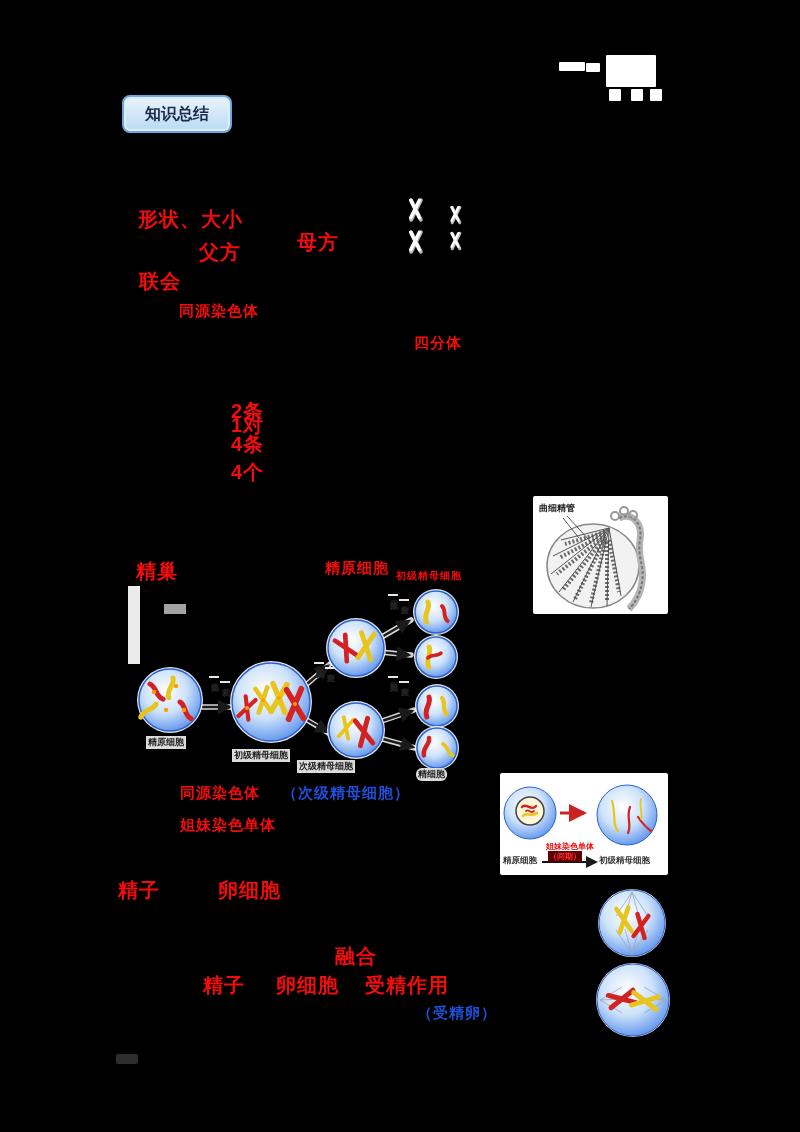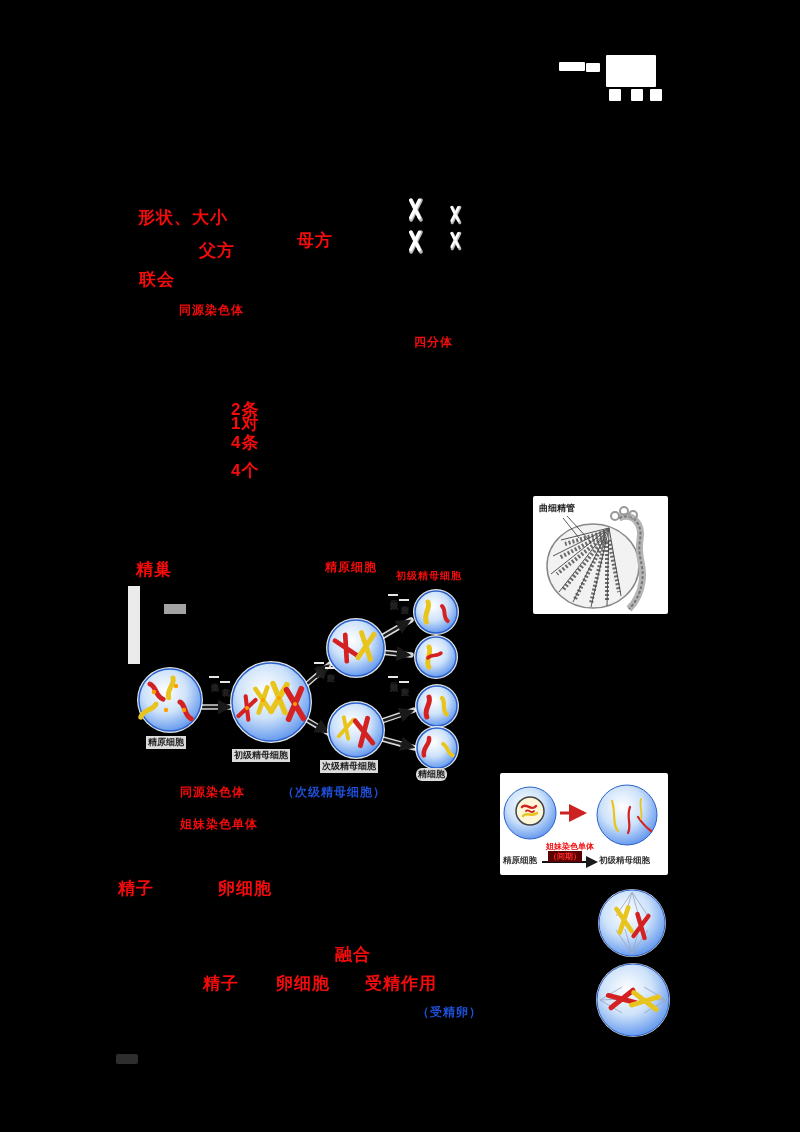--- a/index.html
+++ b/index.html
@@ -1,19 +1,19 @@
 <!DOCTYPE html>
 <html><head>
 <meta charset="utf-8">
 <style>
   html,body{margin:0;padding:0;background:#000;}
   #page{position:relative;width:800px;height:1132px;background:#000;overflow:hidden;
         font-family:"Liberation Sans","DejaVu Sans",sans-serif;}
-  .frag{position:absolute;font-weight:bold;color:#f40b0b;font-size:17px;white-space:nowrap;letter-spacing:1px;}
-  .frag.sm{font-size:12px;}
+  .frag{position:absolute;font-weight:bold;color:#f40b0b;font-size:20px;white-space:nowrap;letter-spacing:1px;}
+  .frag.sm{font-size:15px;}
   .frag.xs{font-size:10px;}
   .blue{color:#1e4fd6;}
   .white-block{position:absolute;background:#fff;border-radius:1px;}
   .badge{position:absolute;left:122px;top:95px;width:106px;height:34px;
          background:linear-gradient(#eaf4fc,#badaf2);border:2px solid #6fa6dc;border-radius:8px;
          display:flex;align-items:center;justify-content:center;
          font-size:16px;font-weight:bold;color:#1a2a4a;box-shadow:0 0 0 2px #dcedf9 inset;}
   .cell-label{position:absolute;font-size:9px;color:#222;background:#dcdcdc;
               padding:0 2px;white-space:nowrap;font-weight:bold;}
   .vtext{position:absolute;writing-mode:vertical-rl;text-orientation:upright;
@@ -49,20 +49,23 @@
     </defs>
   </svg>
 
   <div class="white-block" style="left:559px;top:62px;width:26px;height:9px;"></div>
   <div class="white-block" style="left:586px;top:63px;width:14px;height:9px;"></div>
   <div class="white-block" style="left:606px;top:55px;width:50px;height:32px;"></div>
   <div class="white-block" style="left:609px;top:89px;width:12px;height:12px;"></div>
   <div class="white-block" style="left:631px;top:89px;width:12px;height:12px;"></div>
   <div class="white-block" style="left:650px;top:89px;width:12px;height:12px;"></div>
 
+  <div class="badge">
+    <span>知识总结</span>
+  </div>
 
   <span class="frag" style="left:138px;top:206px;">形状、大小</span>
   <span class="frag" style="left:199px;top:239px;">父方</span>
   <span class="frag" style="left:297px;top:229px;">母方</span>
   <span class="frag" style="left:139px;top:268px;">联会</span>
   <span class="frag sm" style="left:179px;top:302px;">同源染色体</span>
   <span class="frag sm" style="left:377px;top:334px;margin-left:37px;">四分体</span>
   <span class="frag" style="left:231px;top:364px;margin-top:48px;">1对</span>
   <span class="frag" style="left:231px;top:398px;text-align:center;">2条</span>
   <span class="frag" style="left:231px;top:431px;">4条</span>
@@ -199,21 +202,21 @@
       <use href="#rod" stroke="#d42222" transform="translate(313,75) rotate(75) scale(0.7)"></use>
       <use href="#rod" stroke="#d42222" transform="translate(301,119) rotate(12)"></use>
       <use href="#rod" stroke="#e8c51e" transform="translate(314,120) rotate(-10) scale(0.85)"></use>
       <use href="#rod" stroke="#d42222" transform="translate(301,160) rotate(22) scale(0.9)"></use>
       <use href="#rod" stroke="#e8c51e" transform="translate(315,166) rotate(-35) scale(0.75)"></use>
     </g>
   </svg>
 
   <div class="cell-label" style="left:146px;top:736px;">精原细胞</div>
   <div class="cell-label" style="left:232px;top:749px;">初级精母细胞</div>
-  <div class="cell-label" style="left:320px;top:760px;font-family:Liberation Serif, serif;">次级精母细胞</div>
+  <div class="cell-label" style="left:297px;top:760px;font-family:Liberation Serif, serif;">次级精母细胞</div>
   <div class="cell-label" style="left:416px;top:768px;border-radius:6px;">精细胞</div>
   <div class="vtext" style="left:209px;top:676px;">染色体</div>
   <div class="vtext" style="left:220px;top:681px;">复制</div>
   <div class="vtext" style="left:314px;top:662px;">减数第一</div>
   <div class="vtext" style="left:325px;top:667px;">次分裂</div>
   <div class="vtext" style="left:388px;top:594px;">减数第二</div>
   <div class="vtext" style="left:399px;top:599px;">次分裂</div>
   <div class="vtext" style="left:388px;top:676px;">减数第二</div>
   <div class="vtext" style="left:399px;top:681px;">次分裂</div>
 

